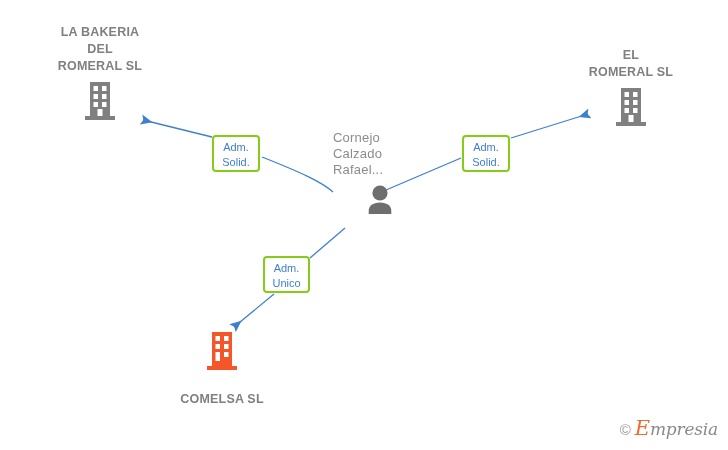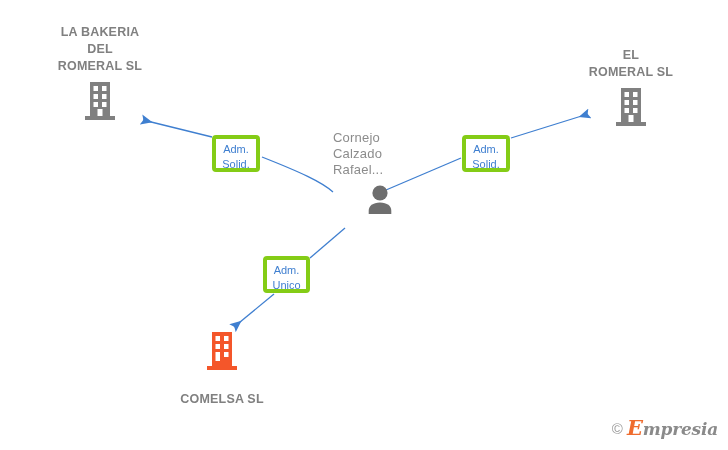--- a/index.html
+++ b/index.html
@@ -64,21 +64,21 @@
   #node-bakeria .icon-wrap,
   #node-ojopatio .icon-wrap { margin-top: 5px; }
   #node-comelsa .node-label { margin-top: 19px; }
   #node-person .node-label  { margin-left: 38px; }
   #node-person .icon-wrap   { margin-top: 4px; }
 
   
   .edge-label {
     position: absolute;
     box-sizing: border-box;
-    border: 4px solid #84cc16;
+    border: 2px solid #84cc16;
     border-radius: 4px;
     background: #ffffff;
     color: #3f7fd0;
     font-size: 11px;
     line-height: 15px;
     text-align: center;
     padding: 3px 0 2px 0;
     white-space: pre-line;
   }
   #label-left  { left: 212px; top: 135px; width: 48px; height: 37px; }
@@ -99,21 +99,20 @@
     font-size: 15px;
     line-height: 15px;
   }
   .wm-text {
     font-family: "DejaVu Serif", serif;
     font-style: italic;
     font-size: 17px;
     line-height: 17px;
     color: #8a8a8a;
     letter-spacing: -.2px;
-    font-weight: bold;
   }
   .wm-text .wm-first {
     color: #ef6c2e;
     font-size: 21px;
   }
 </style>
 </head>
 <body>
 
 <div id="canvas">

